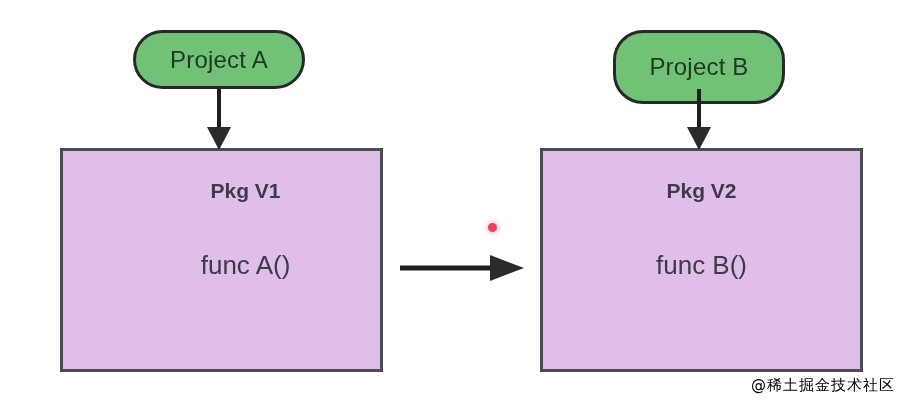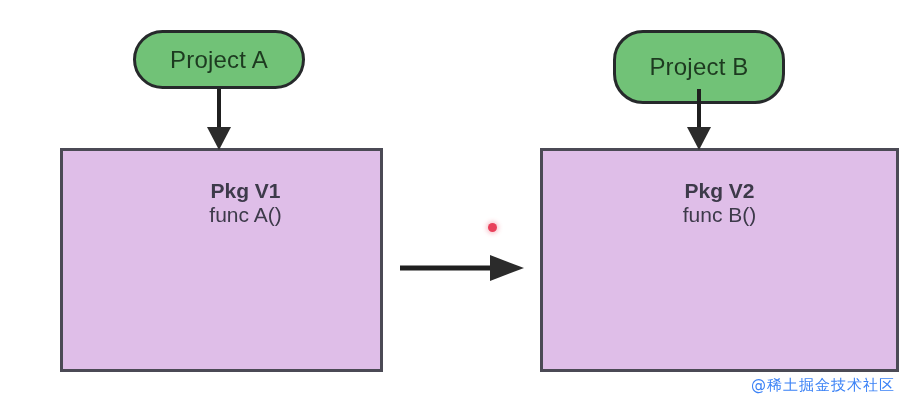--- a/index.html
+++ b/index.html
@@ -40,30 +40,31 @@
   .pkg-box {
     position: absolute;
     box-sizing: border-box;
     background: #dfbee8;
     border: 3px solid #4b4a55;
     display: flex;
     flex-direction: column;
     align-items: center;
   }
   #pkg-v1 { left: 60px; top: 148px; width: 323px; height: 224px; padding-left: 48px; }
-  #pkg-v2 { left: 540px; top: 148px; width: 359px; height: 224px; }
+  #pkg-v2 { left: 540px; top: 148px; width: 323px; height: 224px; }
   .pkg-title {
     margin-top: 28px;
     font-size: 21px;
     font-weight: bold;
     color: #3d3a4a;
     white-space: nowrap;
   }
   .pkg-func {
-    font-size: 21px;
+    margin-top: 47px;
+    font-size: 26px;
     color: #3d3a4a;
     white-space: nowrap;
   }
 
   
   #arrow-layer {
     position: absolute;
     left: 0;
     top: 0;
     width: 909px;
@@ -91,21 +92,21 @@
     background: #e8415b;
     box-shadow: 0 0 4px 2px rgba(232,65,91,0.28);
   }
 
   
   #watermark {
     position: absolute;
     right: 14px;
     bottom: 8px;
     font-size: 15px;
-    color: #3b82f6;
+    color: #000000;
     font-family: "DejaVu Sans", "Liberation Sans", sans-serif;
     white-space: nowrap;
     letter-spacing: 1px;
   }
 </style>
 </head>
 <body>
 
 <div id="canvas">
 

